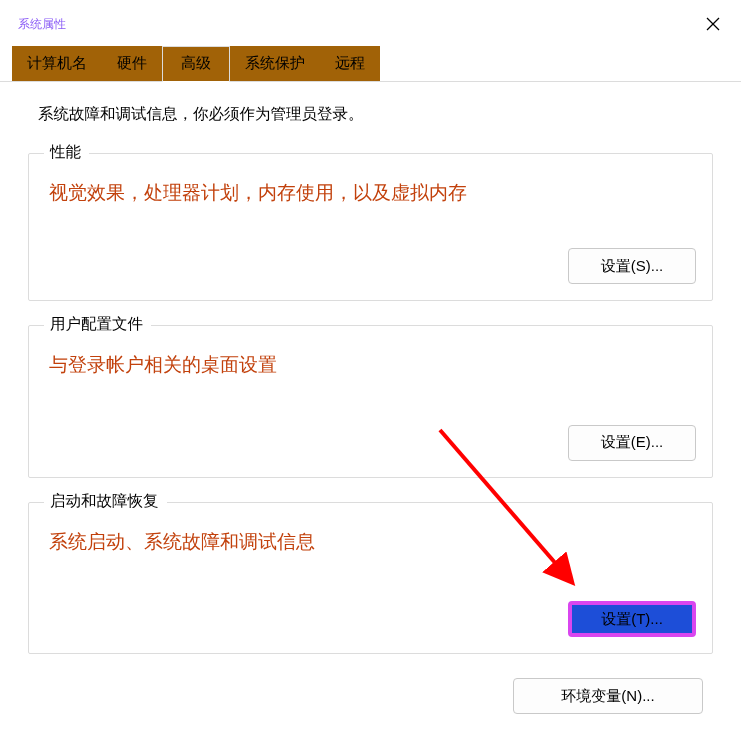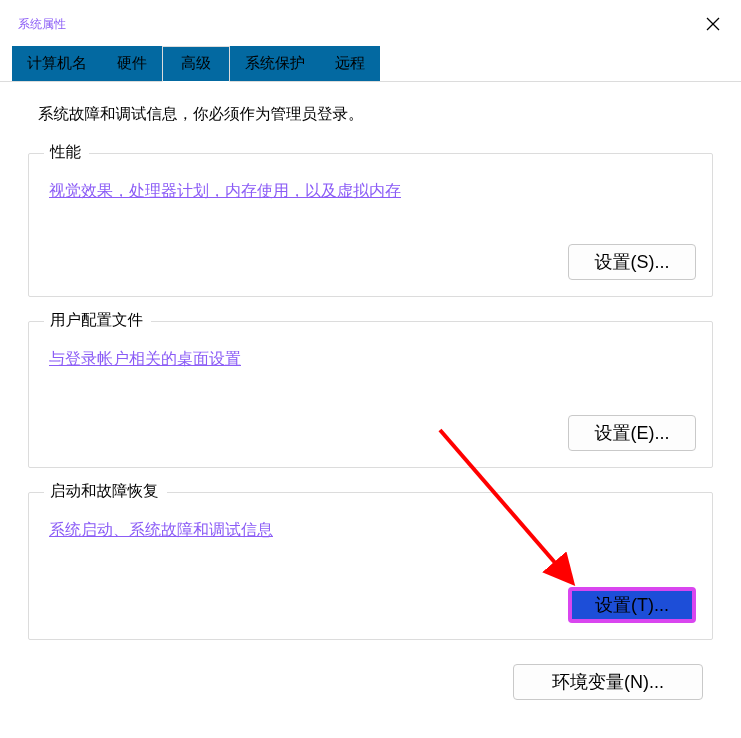--- a/index.html
+++ b/index.html
@@ -46,21 +46,21 @@
       height: 36px;
       position: relative;
     }
     .tab {
       padding: 7px 14px 6px 14px;
       font-size: 15px;
       color: #000;
       cursor: pointer;
       border: 1px solid transparent;
       border-bottom: none;
-      background: #0369a1;
+      background: #a16207;
       position: relative;
     }
     .tab.active {
       border: 1px solid #dcdcdc;
       border-bottom: 1px solid #ffffff;
       margin-bottom: -1px;
       z-index: 2;
       padding-left: 18px;
       padding-right: 18px;
     }
@@ -83,26 +83,25 @@
     .group-legend {
       position: absolute;
       top: -12px;
       left: 15px;
       background: #ffffff;
       padding: 0 8px 0 6px;
       font-size: 15.5px;
       color: #000;
     }
     .group-desc {
-      font-size: 16px;
-      color: #8b5cf6;
+      font-size: 19px;
+      color: #c2410c;
       padding-left: 4px;
       margin-bottom: 18px;
       line-height: 1.6;
-      text-decoration: underline;
     }
     .group-btn-row {
       display: flex;
       justify-content: flex-end;
       margin-top: 40px;
     }
     .group.perf .group-btn-row {
       margin-top: 40px;
     }
     .group.userprof .group-btn-row {
@@ -110,21 +109,21 @@
     }
     .group.startup .group-btn-row {
       margin-top: 44px;
     }
     .win-btn {
       min-width: 128px;
       height: 36px;
       background: #fdfdfd;
       border: 1px solid #c9c9c9;
       border-radius: 4px;
-      font-size: 18px;
+      font-size: 15px;
       font-family: inherit;
       color: #000;
       cursor: pointer;
       padding: 0 18px;
       display: flex;
       align-items: center;
       justify-content: center;
       text-align: center;
     }
     .win-btn.highlighted {

